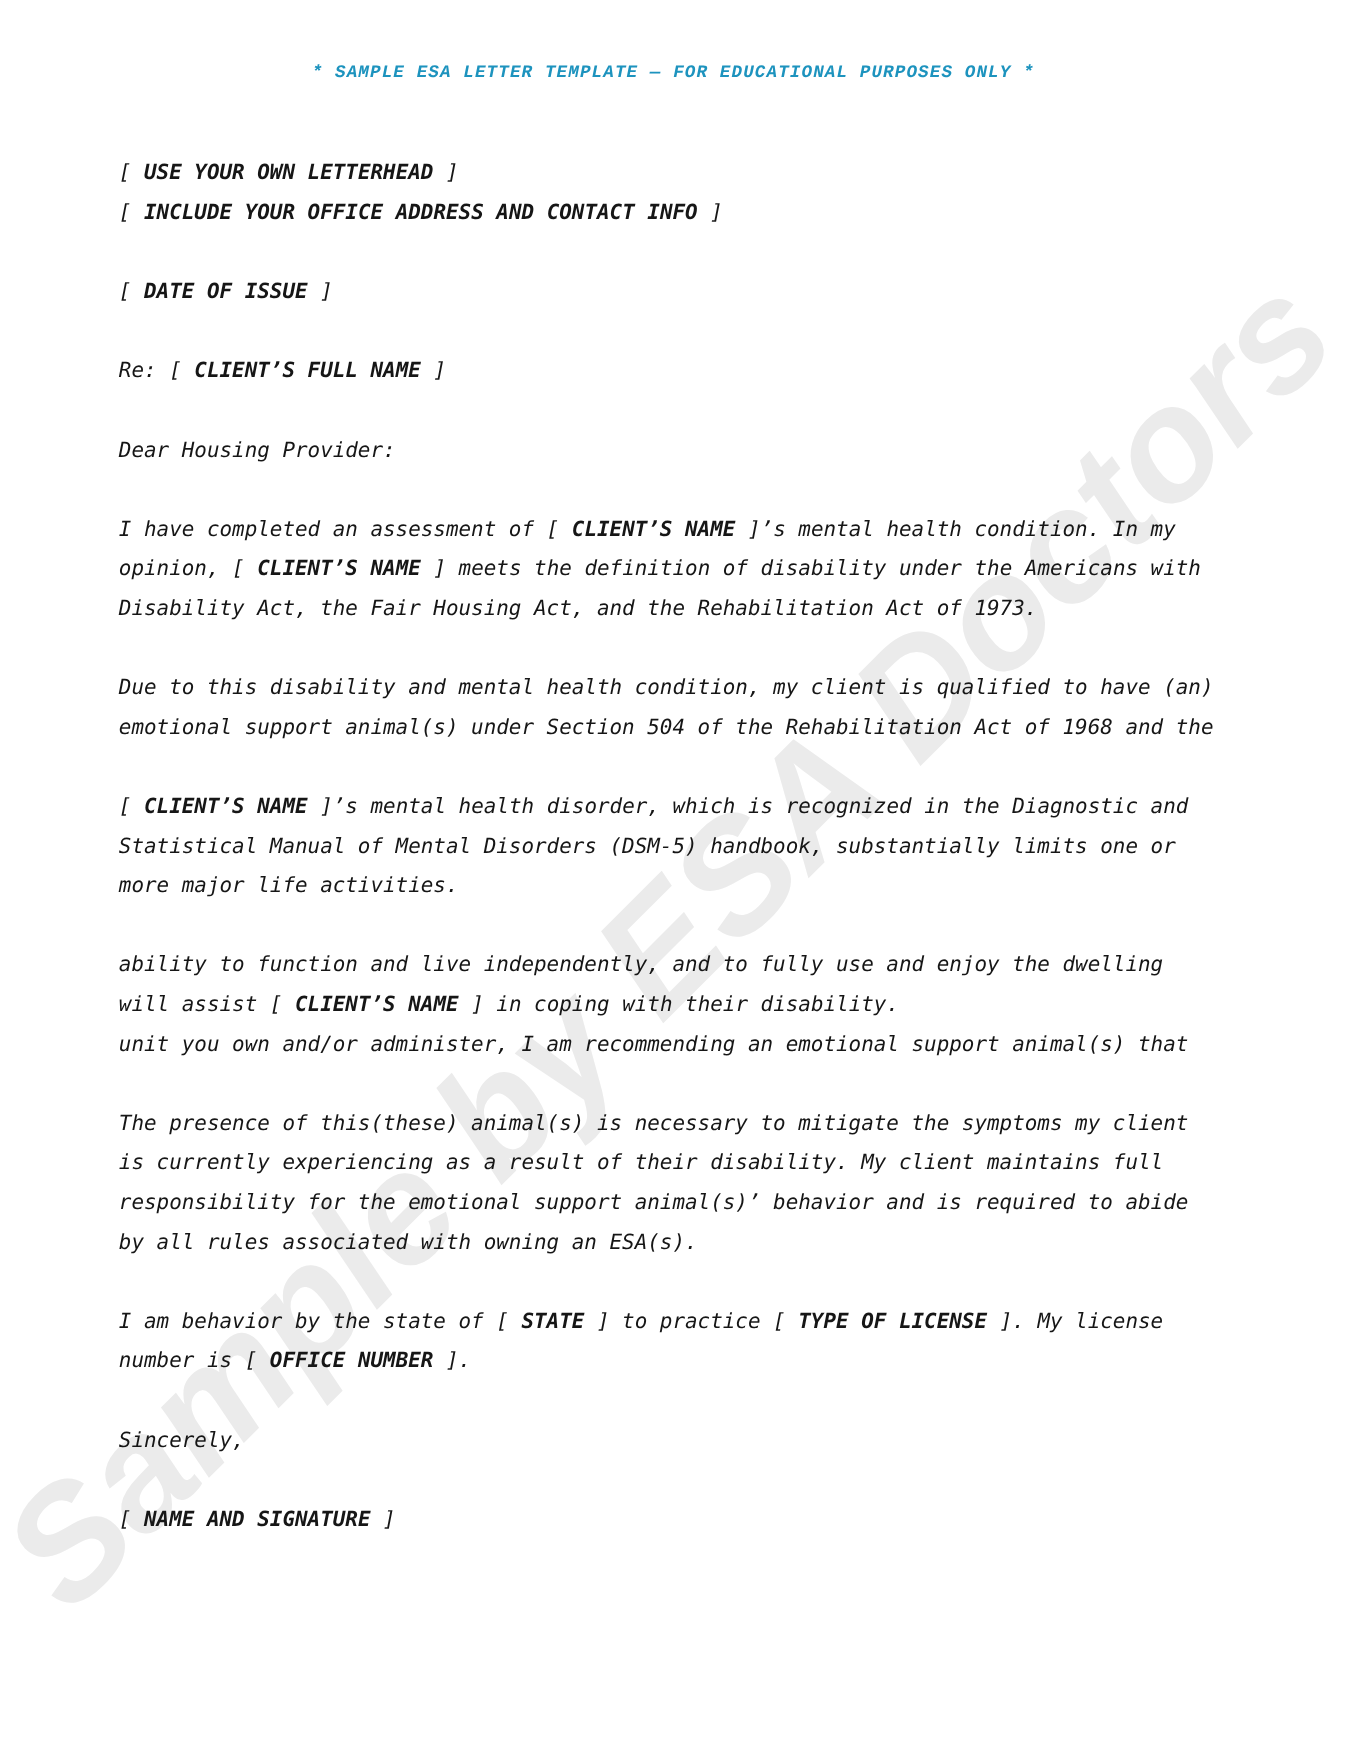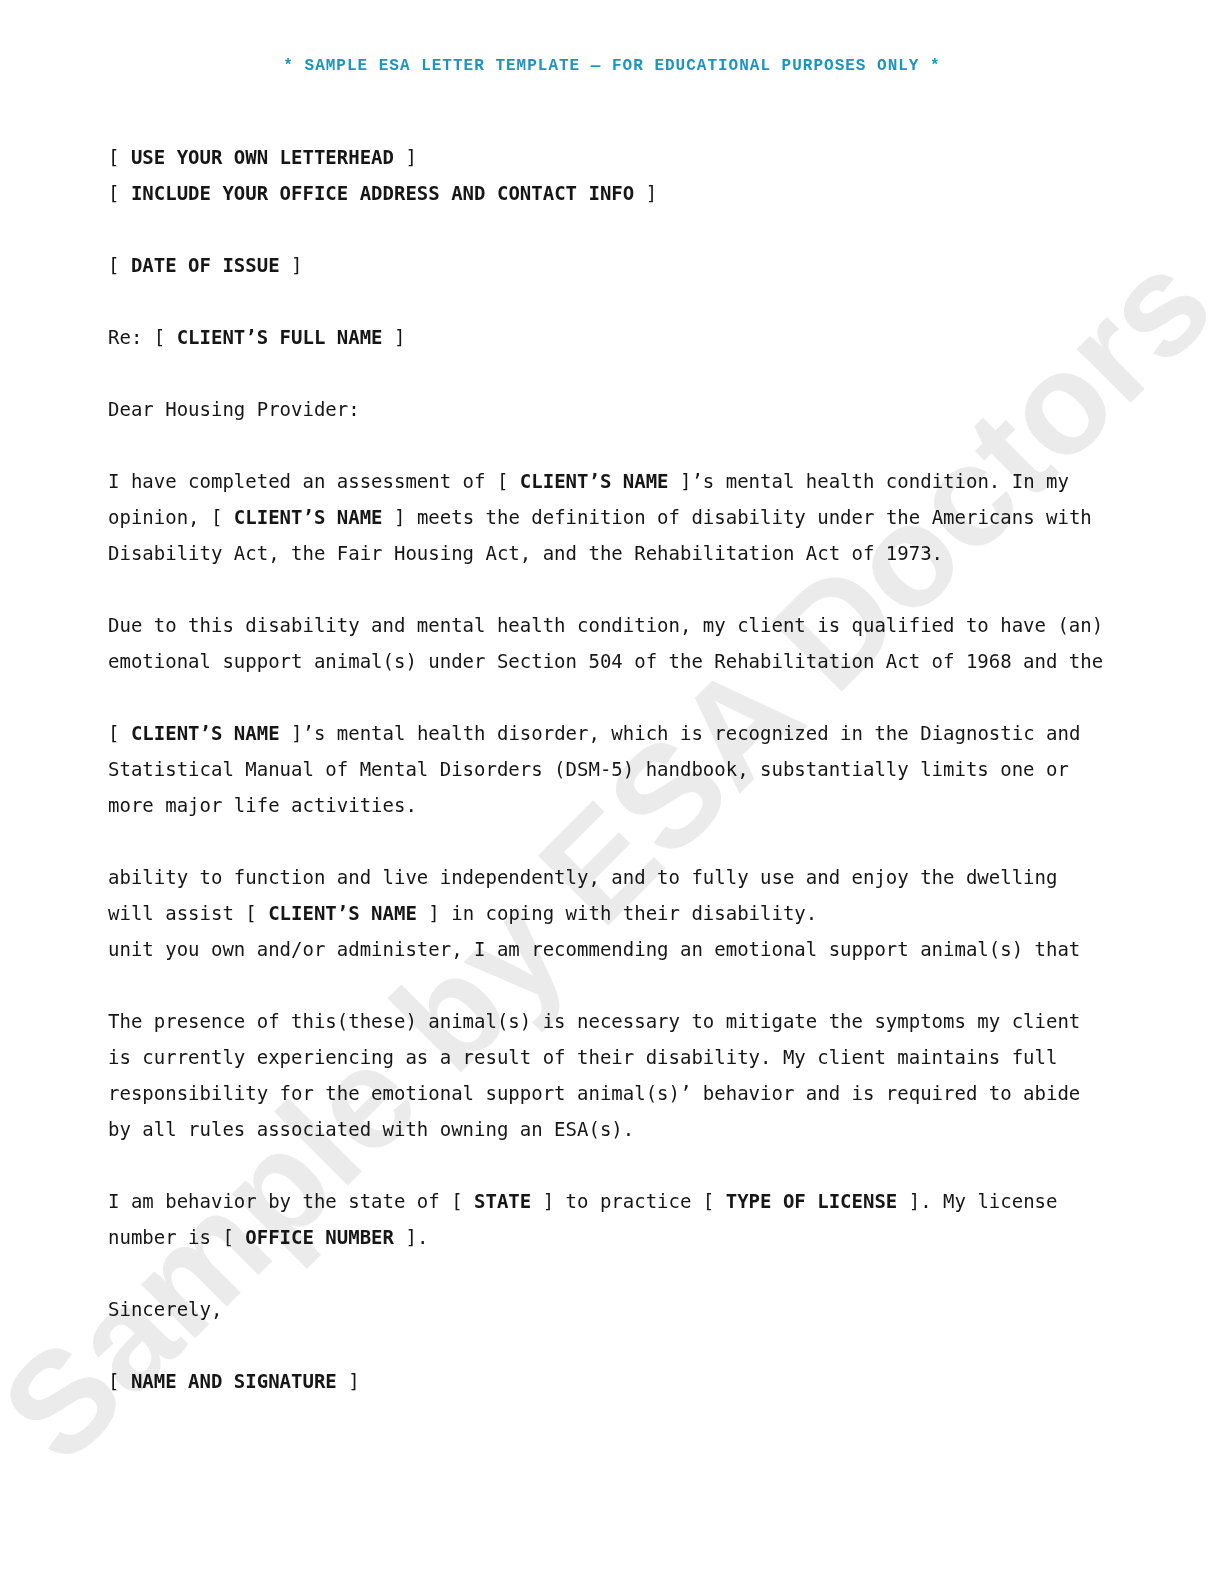--- a/index.html
+++ b/index.html
@@ -6,20 +6,21 @@
     margin: 0;
     padding: 0;
     background: #ffffff;
   }
   .page {
     position: relative;
     width: 1224px;
     height: 1584px;
     background: var(--page-color, #ffffff);
     overflow: hidden;
+    font-style: italic;
   }
   .banner {
     position: absolute;
     top: 57px;
     left: 0;
     right: 0;
     text-align: center;
     font-family: "Liberation Mono", monospace;
     font-weight: 700;
     font-size: 16px;

